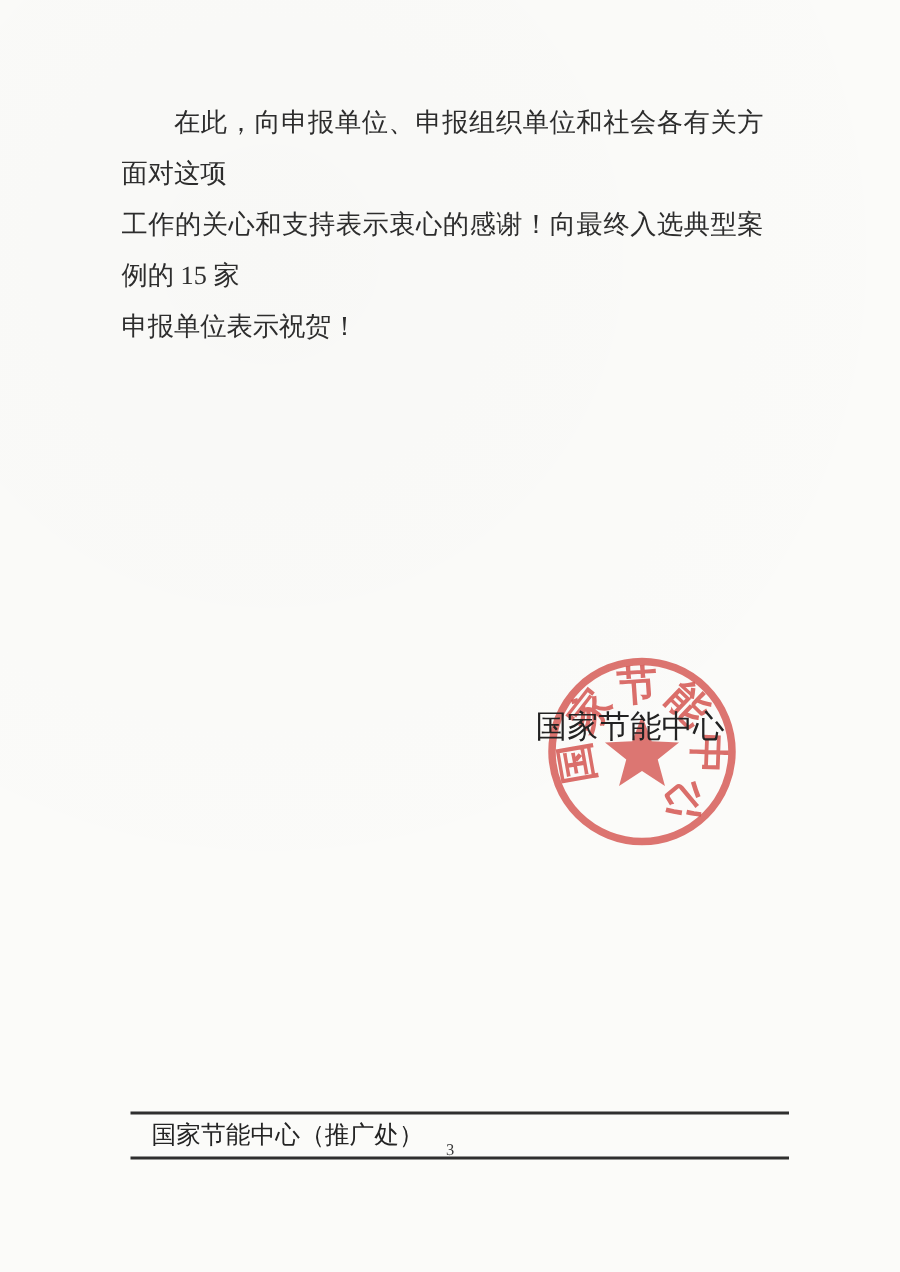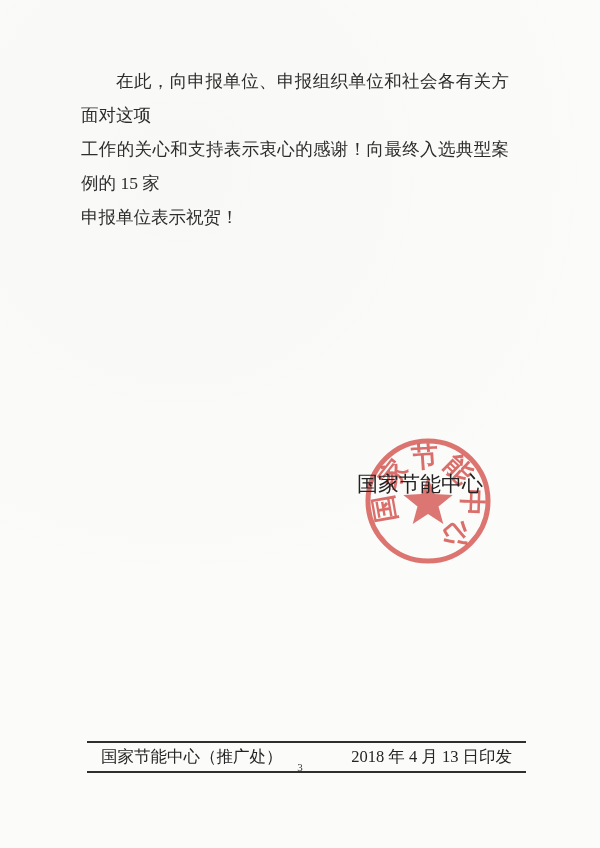--- a/index.html
+++ b/index.html
@@ -86,18 +86,17 @@
         </g>
     </svg>
   </div>
 
   <div class="sign-block">
     <div>国家节能中心</div>
   </div>
 
   <div class="footer">
     <span>国家节能中心（推广处）</span>
-    <span>2018 年 4 月 13 日印发</span>
   </div>
 
   <div class="page-number">3</div>
 
 </div>
 
 </body></html>

